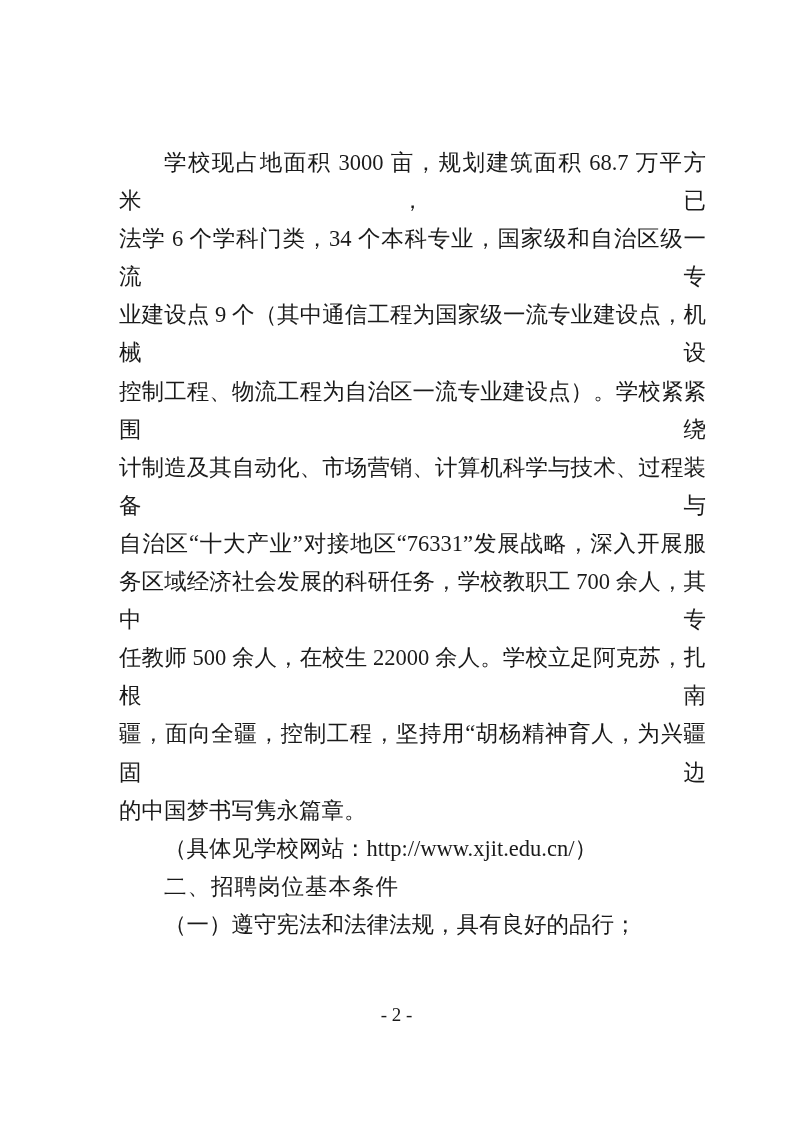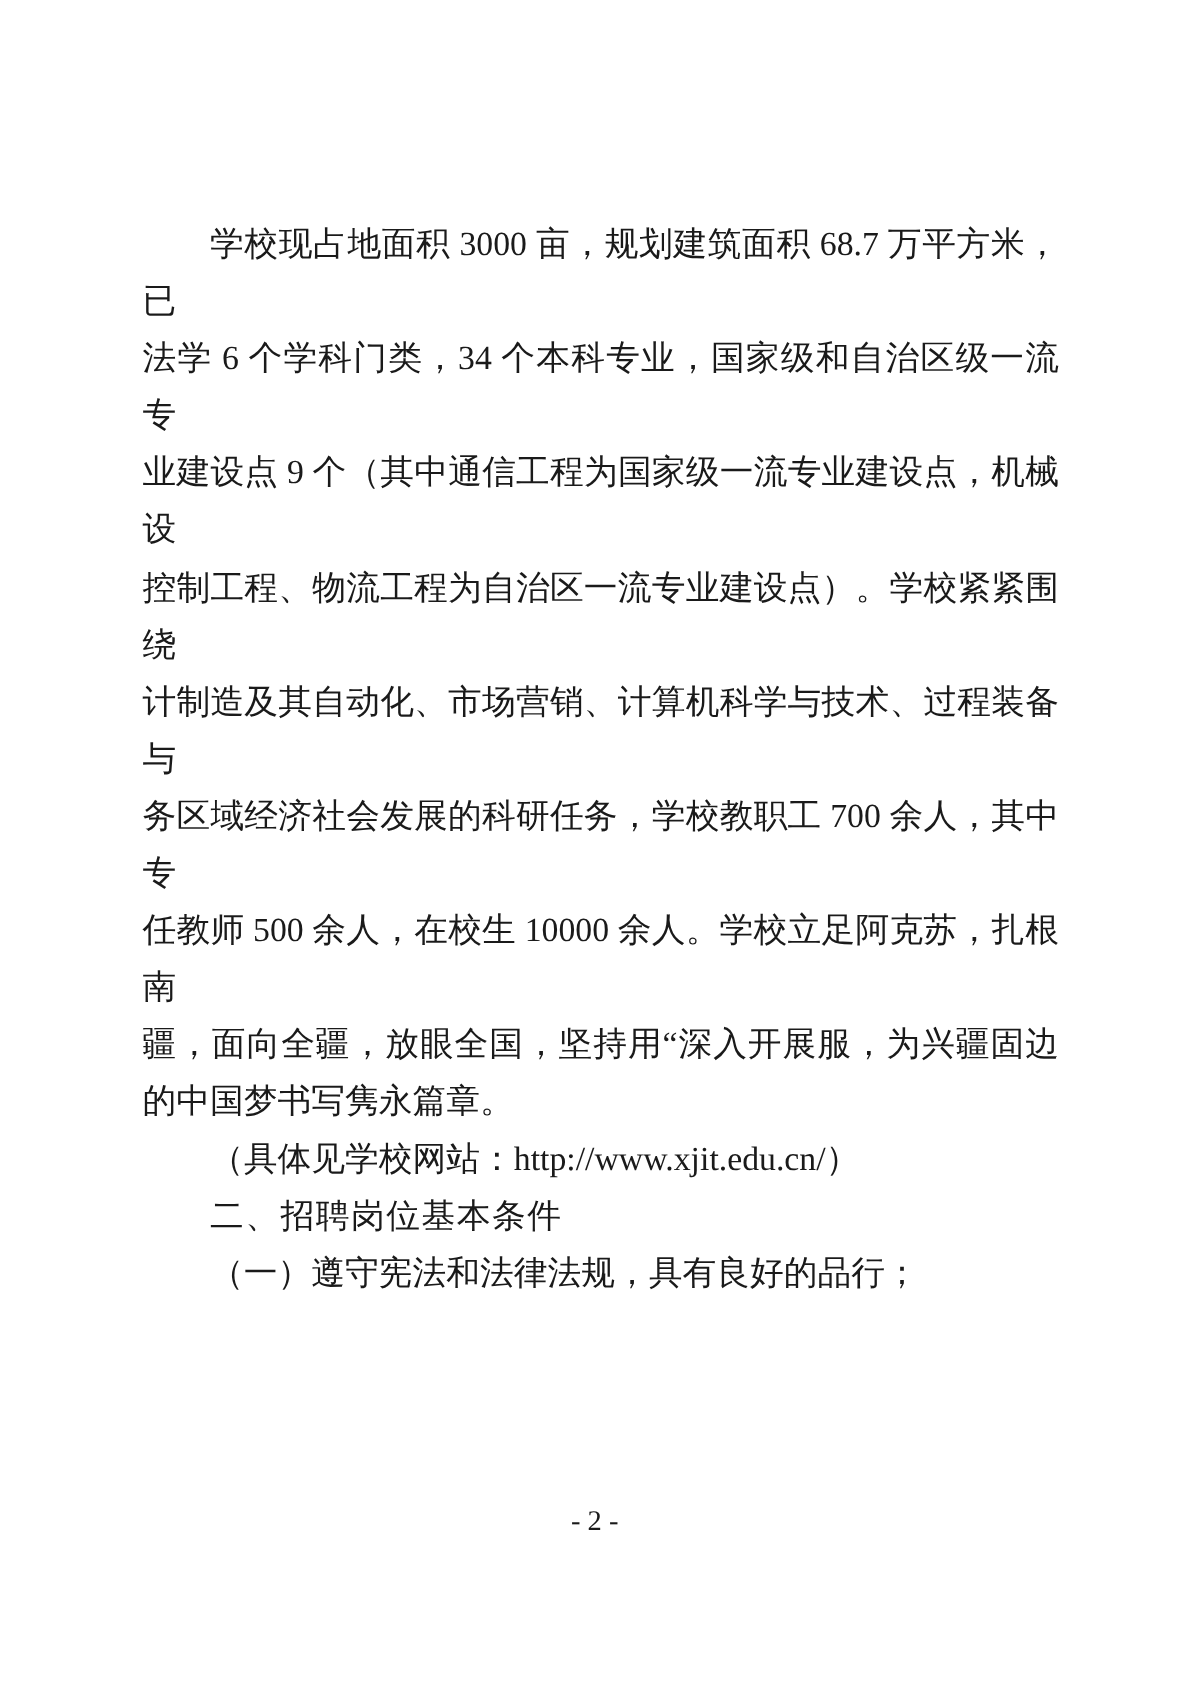--- a/index.html
+++ b/index.html
@@ -26,20 +26,21 @@
   }
   .block {
     margin: 0;
     padding: 0;
   }
   .line {
     text-align: justify;
     text-align-last: justify;
     text-justify: inter-character;
     white-space: normal;
+    margin-left: 24px;
   }
   .line.last {
     text-align-last: left;
   }
   .line.indent {
     text-indent: 45px;
   }
   .block.heading .line {
     font-family: "Liberation Sans", "DejaVu Sans", sans-serif;
     font-weight: 400;
@@ -61,23 +62,24 @@
 <body>
 
 <div class="page">
   <div class="doc-body">
       <div class="block paragraph">
         <div class="line indent">学校现占地面积 3000 亩，规划建筑面积 68.7 万平方米，已</div>
         <div class="line">法学 6 个学科门类，34 个本科专业，国家级和自治区级一流专</div>
         <div class="line">业建设点 9 个（其中通信工程为国家级一流专业建设点，机械设</div>
         <div class="line">控制工程、物流工程为自治区一流专业建设点）。学校紧紧围绕</div>
         <div class="line">计制造及其自动化、市场营销、计算机科学与技术、过程装备与</div>
+        <div class="line">自治区“十大产业”对接地区“76331”发展战略，深入开展服</div>
         <div class="line">务区域经济社会发展的科研任务，学校教职工 700 余人，其中专</div>
-        <div class="line">任教师 500 余人，在校生 10000 余人。学校立足阿克苏，扎根南</div>
-        <div class="line">疆，面向全疆，放眼全国，坚持用“深入开展服，为兴疆固边</div>
+        <div class="line">任教师 500 余人，在校生 22000 余人。学校立足阿克苏，扎根南</div>
+        <div class="line">疆，面向全疆，控制工程，坚持用“胡杨精神育人，为兴疆固边</div>
         <div class="line last">的中国梦书写隽永篇章。</div>
       </div>
       <div class="block paragraph">
         <div class="line indent last">（具体见学校网站：http://www.xjit.edu.cn/）</div>
       </div>
       <div class="block heading">
         <div class="line indent last">二、招聘岗位基本条件</div>
       </div>
       <div class="block paragraph">
         <div class="line indent last">（一）遵守宪法和法律法规，具有良好的品行；</div>

